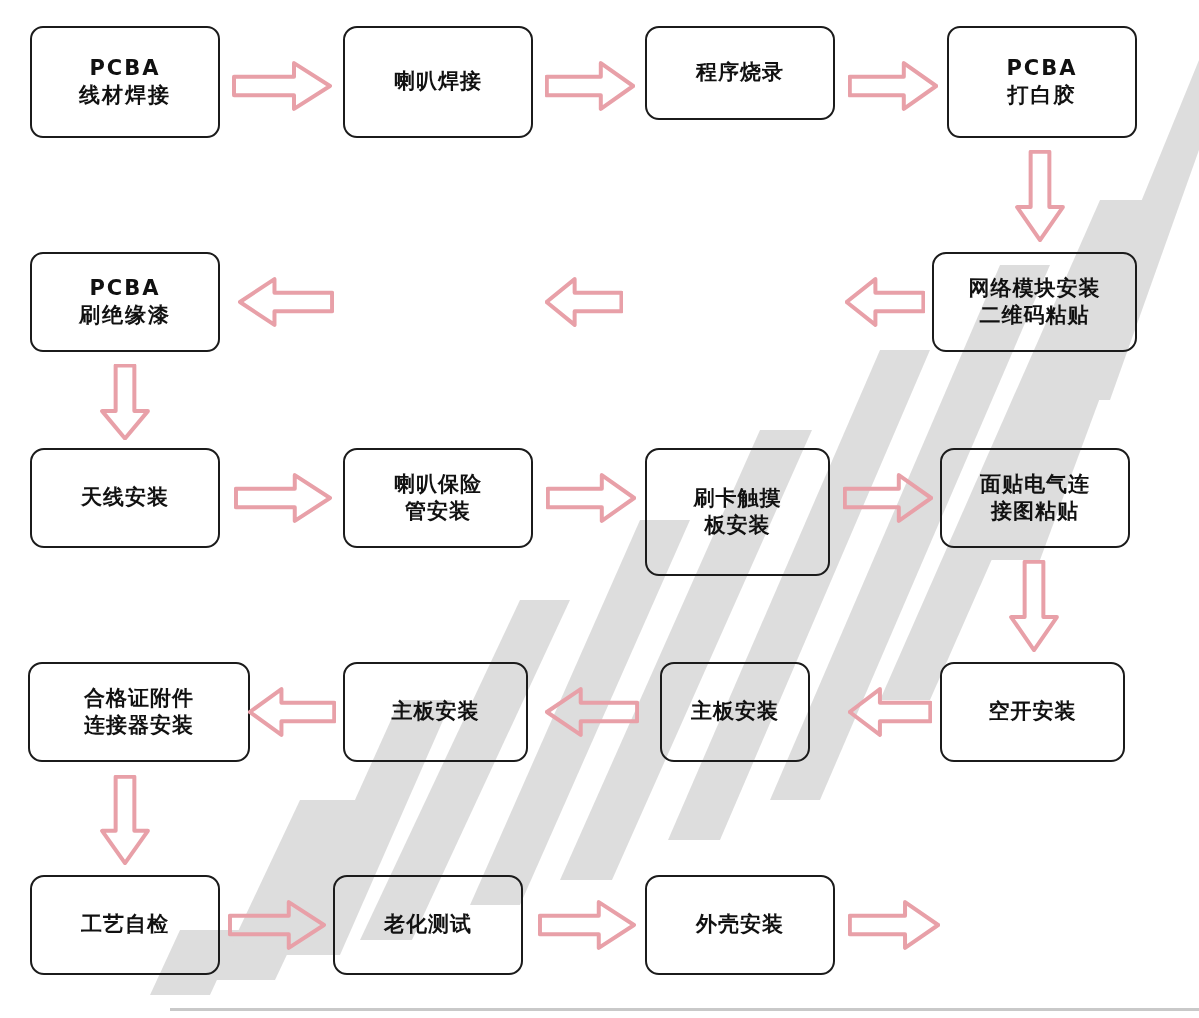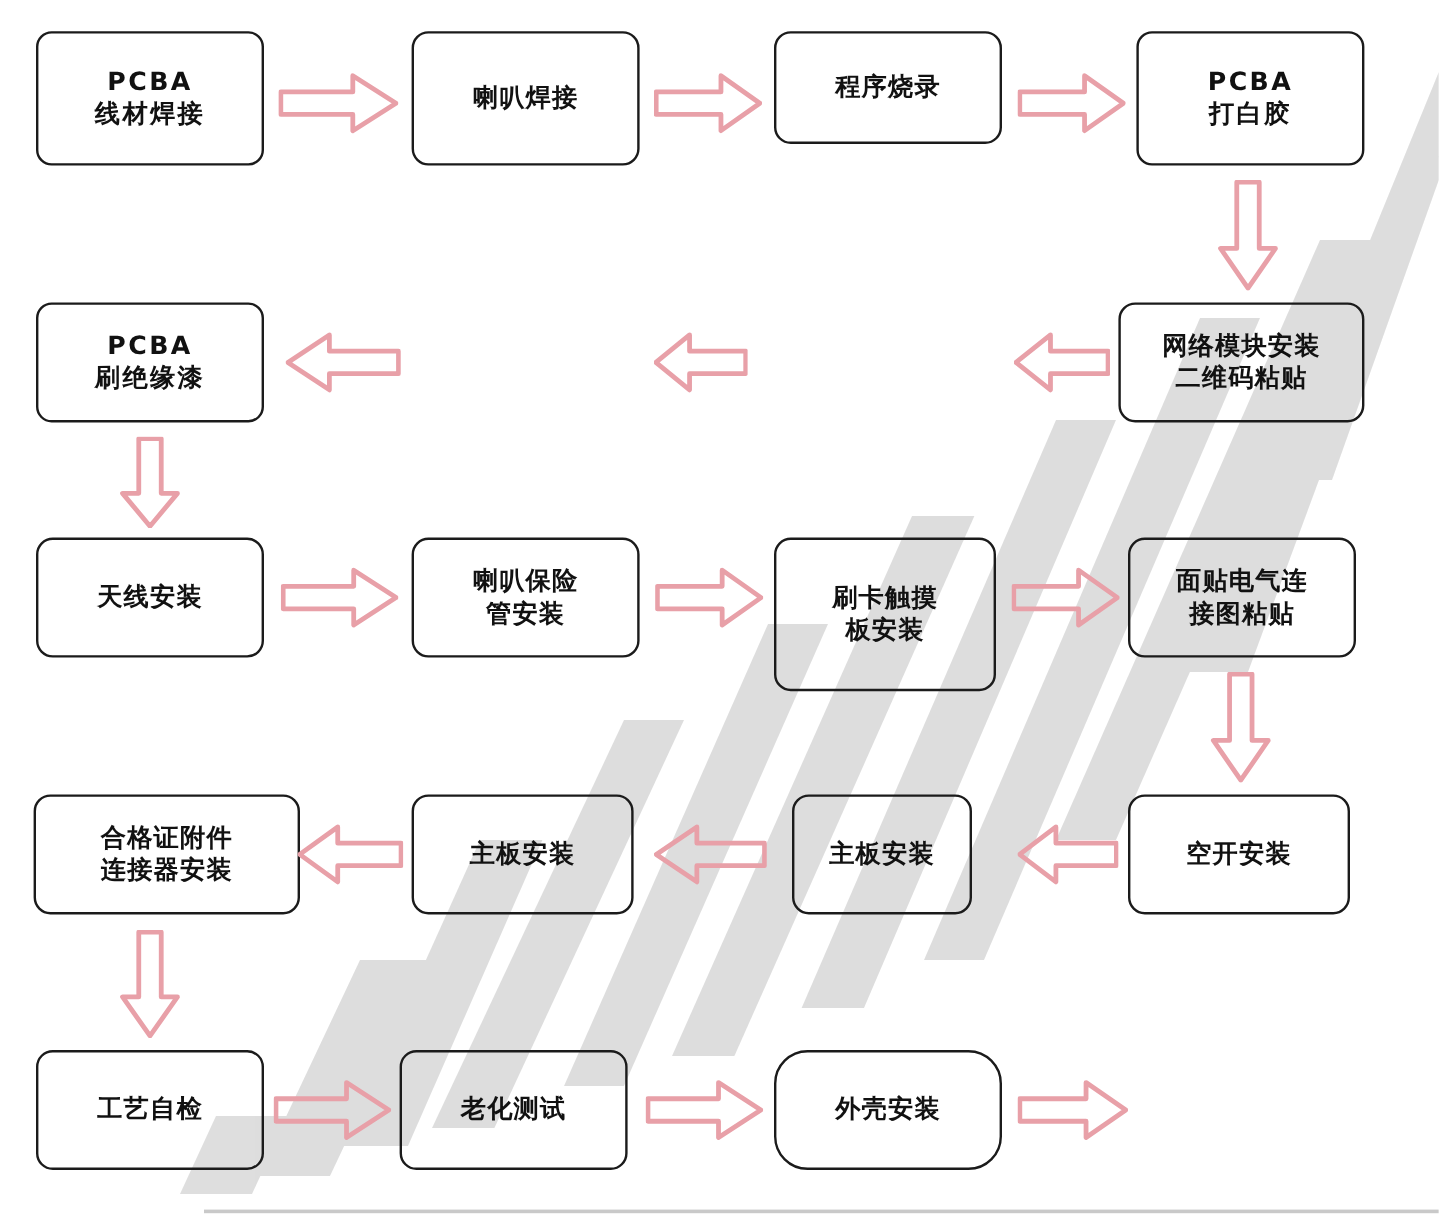--- a/index.html
+++ b/index.html
@@ -111,21 +111,21 @@
 板安装</div>
     <div class="node" style="left: 940px; top: 448px; width: 190px; height: 100px; border-color: rgb(27, 27, 27); color: rgb(17, 17, 17);">面贴电气连
 接图粘贴</div>
     <div class="node" style="left: 940px; top: 662px; width: 185px; height: 100px; border-color: rgb(27, 27, 27); color: rgb(17, 17, 17);">空开安装</div>
     <div class="node" style="left: 660px; top: 662px; width: 150px; height: 100px; border-color: rgb(27, 27, 27); color: rgb(17, 17, 17);">主板安装</div>
     <div class="node" style="left: 343px; top: 662px; width: 185px; height: 100px; border-color: rgb(27, 27, 27); color: rgb(17, 17, 17);">主板安装</div>
     <div class="node" style="left: 18px; top: 662px; width: 222px; height: 100px; border-color: rgb(27, 27, 27); color: rgb(17, 17, 17); margin-left: 10px;">合格证附件
 连接器安装</div>
     <div class="node" style="left: 30px; top: 875px; width: 190px; height: 100px; border-color: rgb(27, 27, 27); color: rgb(17, 17, 17);">工艺自检</div>
     <div class="node" style="left: 333px; top: 875px; width: 190px; height: 100px; border-color: rgb(27, 27, 27); color: rgb(17, 17, 17);">老化测试</div>
-    <div class="node" style="left: 645px; top: 875px; width: 190px; height: 100px; border-color: rgb(27, 27, 27); color: rgb(17, 17, 17); border-radius: 28px;">外壳安装</div>
+    <div class="node" style="left: 645px; top: 875px; width: 190px; height: 100px; border-color: rgb(27, 27, 27); color: rgb(17, 17, 17);">外壳安装</div>
     <div class="arrow" style="left: 232px; top: 60px; width: 100px; height: 52px;">
       <svg width="100" height="52" viewBox="0 0 100 100" preserveAspectRatio="none">
         <polygon points="2,32 62,32 62,6 98,50 62,94 62,68 2,68" fill="none" stroke="#e8a0a8" stroke-width="4" stroke-linejoin="round" vector-effect="non-scaling-stroke"></polygon>
       </svg>
     </div>
     <div class="arrow" style="left: 545px; top: 60px; width: 90px; height: 52px;">
       <svg width="90" height="52" viewBox="0 0 100 100" preserveAspectRatio="none">
         <polygon points="2,32 62,32 62,6 98,50 62,94 62,68 2,68" fill="none" stroke="#e8a0a8" stroke-width="4" stroke-linejoin="round" vector-effect="non-scaling-stroke"></polygon>
       </svg>
     </div>

